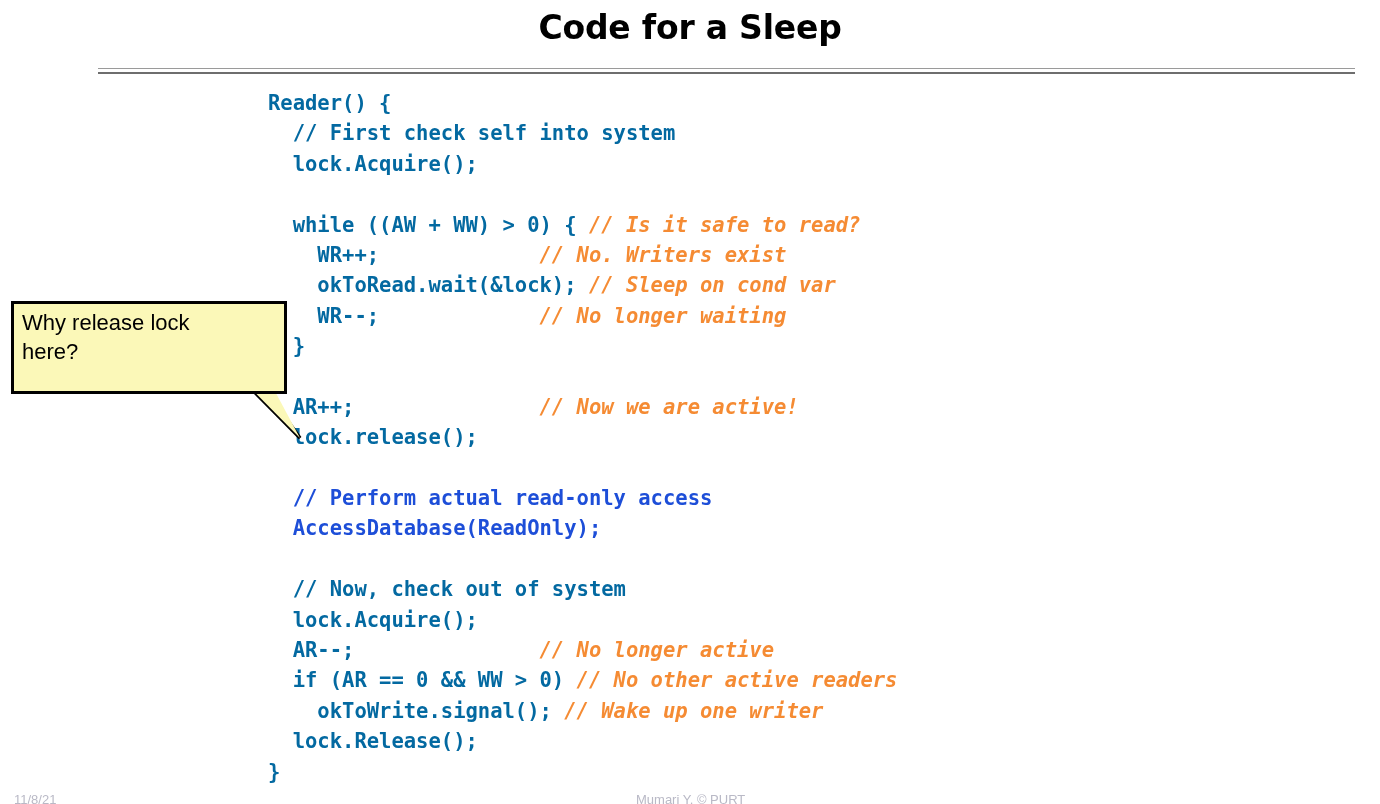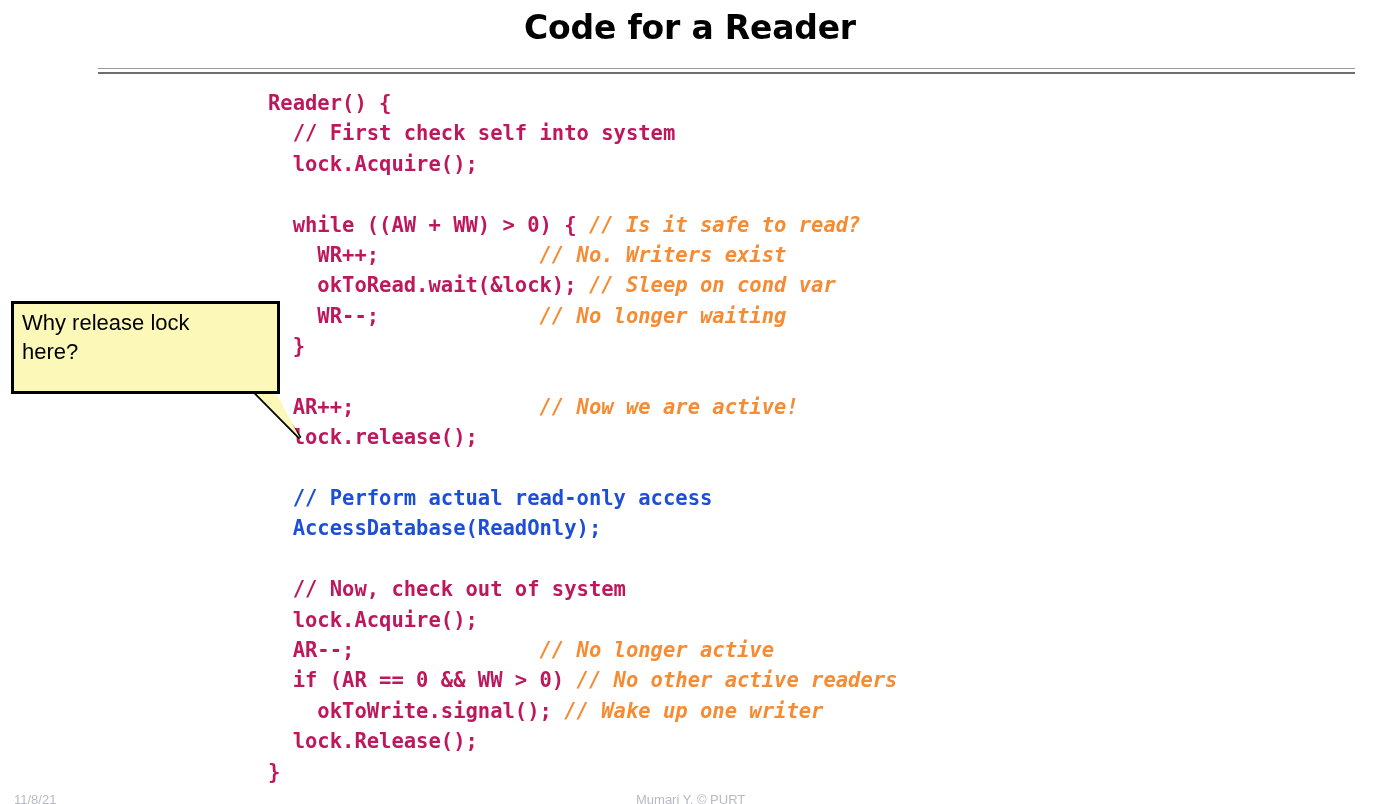--- a/index.html
+++ b/index.html
@@ -58,31 +58,32 @@
     font-weight: bold;
     line-height: 30.4px;
     white-space: pre;
     color: #000000;
   }
   #code-block .code-line {
     height: 30.4px;
     white-space: pre;
   }
   #code-block .code-line.blank { color: transparent; }
-  .tok-code    { color: #be185d; }
+  .tok-code    { color: #0369a1; }
   .tok-comment { color: #F58B33; font-style: italic; }
   .tok-blue    { color: #1d4ed8; }
 
   
   #callout {
     position: absolute;
     left: 11px;
     top: 301px;
-    width: 269px;
+    width: 236px;
     height: 93px;
+    padding-left: 40px;
   }
   #callout-box {
     position: absolute;
     left: 0;
     top: 0;
     width: 100%;
     height: 100%;
     background: #FBF8B8;
     border: 3px solid #000000;
     box-sizing: border-box;
@@ -115,21 +116,21 @@
     font-size: 13px;
     color: #b9b9c6;
     white-space: nowrap;
   }
   #footer-date  { left: 14px; }
   #footer-center { left: 636px; }
 </style>
 </head>
 <body>
 
-<div id="slide-title">Code for a Reader</div>
+<div id="slide-title">Code for a Sleep</div>
 
 <div id="title-rule">
   <div class="rule-line top"></div>
   <div class="rule-line bottom"></div>
 </div>
 
 <div id="code-block"><div class="code-line"><span class="tok-code">Reader() {</span></div><div class="code-line"><span class="tok-code">  // First check self into system</span></div><div class="code-line"><span class="tok-code">  lock.Acquire();</span></div><div class="code-line blank">&nbsp;</div><div class="code-line"><span class="tok-code">  while ((AW + WW) &gt; 0) { </span><span class="tok-comment">// Is it safe to read?</span></div><div class="code-line"><span class="tok-code">    WR++;             </span><span class="tok-comment">// No. Writers exist</span></div><div class="code-line"><span class="tok-code">    okToRead.wait(&amp;lock); </span><span class="tok-comment">// Sleep on cond var</span></div><div class="code-line"><span class="tok-code">    WR--;             </span><span class="tok-comment">// No longer waiting</span></div><div class="code-line"><span class="tok-code">  }</span></div><div class="code-line blank">&nbsp;</div><div class="code-line"><span class="tok-code">  AR++;               </span><span class="tok-comment">// Now we are active!</span></div><div class="code-line"><span class="tok-code">  lock.release();</span></div><div class="code-line blank">&nbsp;</div><div class="code-line"><span class="tok-blue">  // Perform actual read-only access</span></div><div class="code-line"><span class="tok-blue">  AccessDatabase(ReadOnly);</span></div><div class="code-line blank">&nbsp;</div><div class="code-line"><span class="tok-code">  // Now, check out of system</span></div><div class="code-line"><span class="tok-code">  lock.Acquire();</span></div><div class="code-line"><span class="tok-code">  AR--;               </span><span class="tok-comment">// No longer active</span></div><div class="code-line"><span class="tok-code">  if (AR == 0 &amp;&amp; WW &gt; 0) </span><span class="tok-comment">// No other active readers</span></div><div class="code-line"><span class="tok-code">    okToWrite.signal(); </span><span class="tok-comment">// Wake up one writer</span></div><div class="code-line"><span class="tok-code">  lock.Release();</span></div><div class="code-line"><span class="tok-code">}</span></div></div>
 
 <svg id="callout-tail" viewBox="0 0 330 170">
   <polygon points="185,32 300,148 218,33" fill="#FBF8B8" stroke="#000000" stroke-width="3.5" stroke-linejoin="miter"></polygon>

